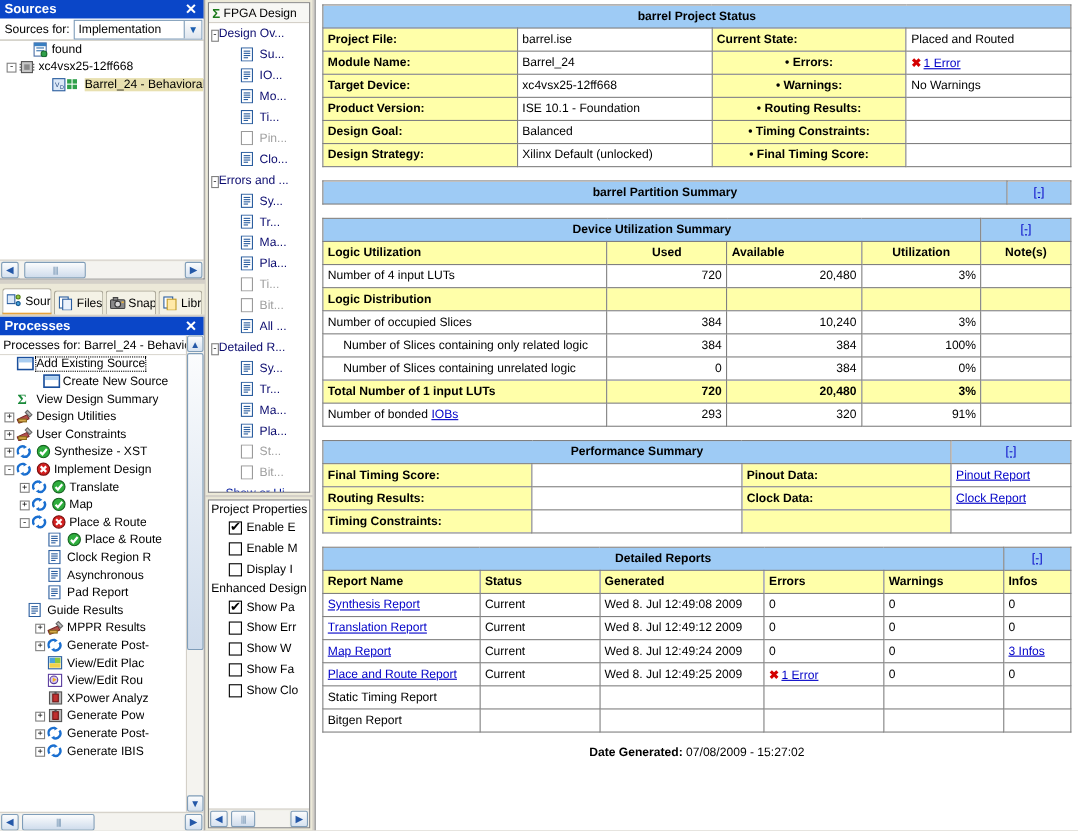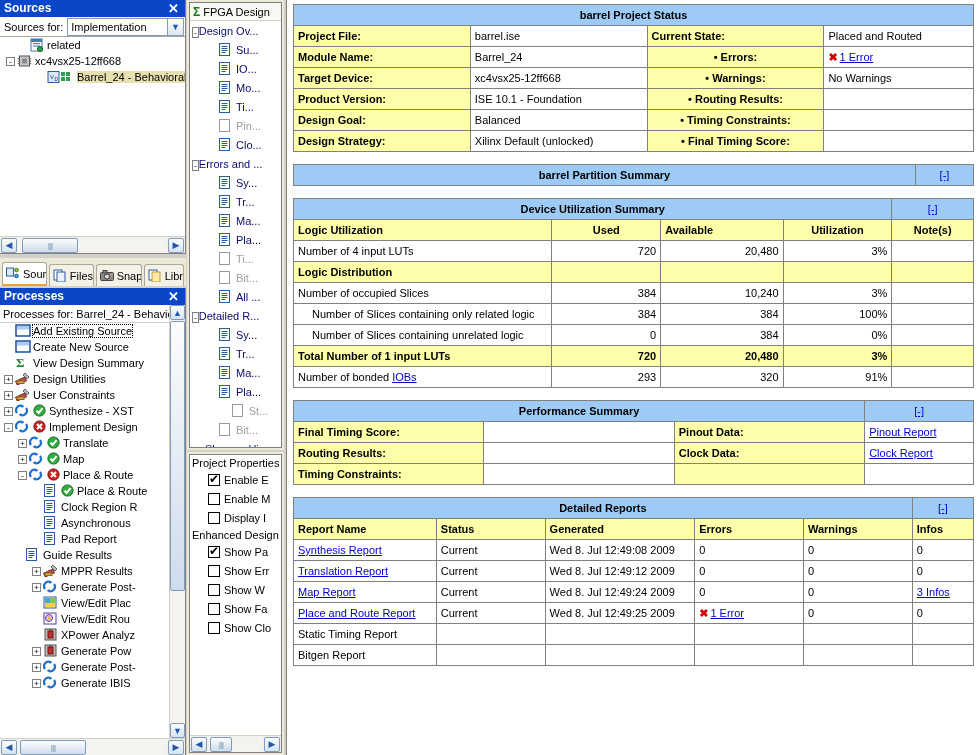--- a/index.html
+++ b/index.html
@@ -245,21 +245,21 @@
         <span class="tw"></span>
         <span class="ic">
           <svg width="16" height="14" viewBox="0 0 16 14">
             <rect x="2" y="1" width="11" height="12" fill="#ffffff" stroke="#4a6fa5"></rect>
             <rect x="2" y="1" width="11" height="3" fill="#3a7fc1"></rect>
             <rect x="4" y="5" width="7" height="1.2" fill="#5588bb"></rect>
             <rect x="4" y="7.5" width="7" height="1.2" fill="#5588bb"></rect>
             <circle cx="11" cy="11" r="2.6" fill="#2fa04a" stroke="#1a6b2d"></circle>
           </svg>
         </span>
-        <span class="lbl">related</span>
+        <span class="lbl">found</span>
       </div>
 
       <div class="tree-row" style="padding-left:4px">
         <span class="tw">
           <span class="expander">-</span>
         </span>
         <span class="ic">
           <svg width="16" height="14" viewBox="0 0 16 14">
             <rect x="2.5" y="2" width="10" height="10" fill="#c8c8c8" stroke="#555"></rect>
             <rect x="5" y="4.5" width="5" height="5" fill="#8a8a8a"></rect>
@@ -355,21 +355,21 @@
 
     <div id="proc-tree">
         <div class="tree-row" style="padding-left: 2px;">
           <span class="tw"></span>
           <span class="ic"><svg width="16" height="13" viewBox="0 0 16 13">
               <rect x="1" y="1" width="14" height="11" fill="#fff" stroke="#1a4f9c" stroke-width="1.5"></rect>
               <rect x="2" y="2" width="12" height="3.5" fill="#a9cdf0"></rect>
             </svg></span>
           <span class="lbl" style="outline: rgb(0, 0, 0) dotted 1px;">Add Existing Source</span>
         </div>
-        <div class="tree-row" style="padding-left: 2px;">
+        <div class="tree-row" style="padding-left: 2px; margin-left: 24px;">
           <span class="tw"></span>
           <span class="ic"><svg width="16" height="13" viewBox="0 0 16 13">
               <rect x="1" y="1" width="14" height="11" fill="#fff" stroke="#1a4f9c" stroke-width="1.5"></rect>
               <rect x="2" y="2" width="12" height="3.5" fill="#a9cdf0"></rect>
             </svg></span>
           <span class="lbl">Create New Source</span>
         </div>
         <div class="tree-row" style="padding-left: 2px;">
           <span class="tw"></span>
           <span class="ic"><svg width="16" height="13" viewBox="0 0 16 13">
@@ -866,21 +866,21 @@
                 <rect x="1.5" y="0.5" width="10" height="12" fill="#fff" stroke="#2a5d9e"></rect>
                 <g fill="#2a5d9e">
                   <rect x="3.5" y="3" width="6" height="1"></rect>
                   <rect x="3.5" y="5" width="6" height="1"></rect>
                   <rect x="3.5" y="7" width="6" height="1"></rect>
                   <rect x="3.5" y="9" width="4" height="1"></rect>
                 </g>
               </svg></span>
             <span class="lbl">Pla...</span>
           </div>
-          <div class="dov-row muted" style="padding-left: 28px; justify-content: center;">
+          <div class="dov-row muted" style="padding-left: 28px;">
             <span class="tw"></span>
             <span class="ic"><svg width="13" height="13" viewBox="0 0 13 13">
                 <rect x="1.5" y="0.5" width="10" height="12" fill="#fff" stroke="#9a9a9a"></rect>
               </svg></span>
             <span class="lbl">St...</span>
           </div>
           <div class="dov-row muted" style="padding-left: 28px;">
             <span class="tw"></span>
             <span class="ic"><svg width="13" height="13" viewBox="0 0 13 13">
                 <rect x="1.5" y="0.5" width="10" height="12" fill="#fff" stroke="#9a9a9a"></rect>
@@ -1197,14 +1197,18 @@
             <td class="white">Bitgen Report</td>
             <td class="white"></td>
             <td class="white"></td>
             <td class="white"></td>
             <td class="white"></td>
             <td class="white"></td>
           </tr>
         </tbody>
     </table>
 
+    <div class="dategen">
+      <b>Date Generated:</b>
+      <span>07/08/2009 - 15:27:02</span>
+    </div>
   </div>
 </div>
 
 </body></html>

